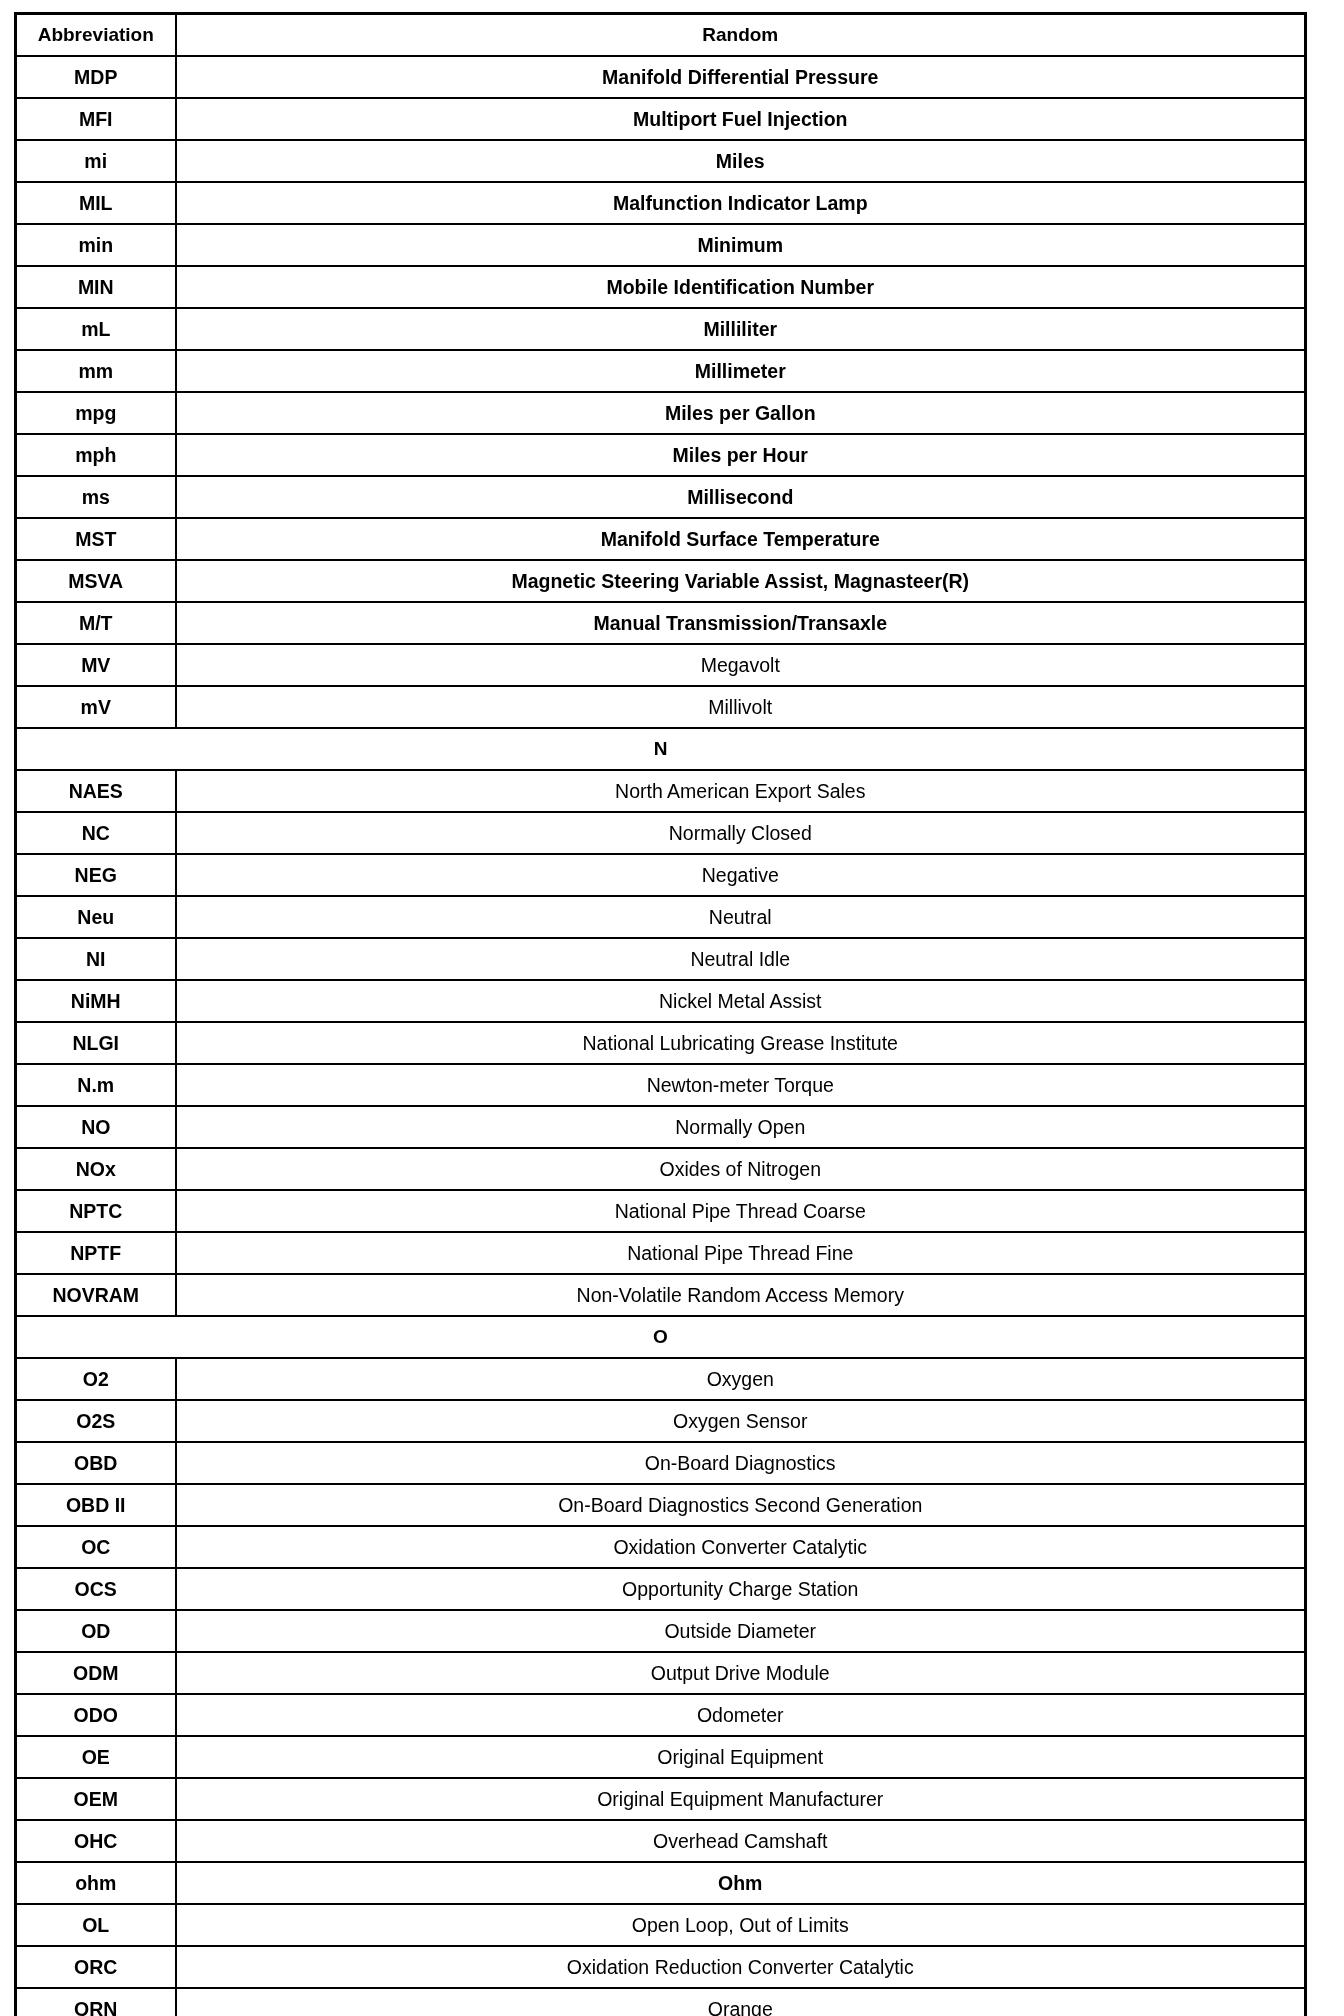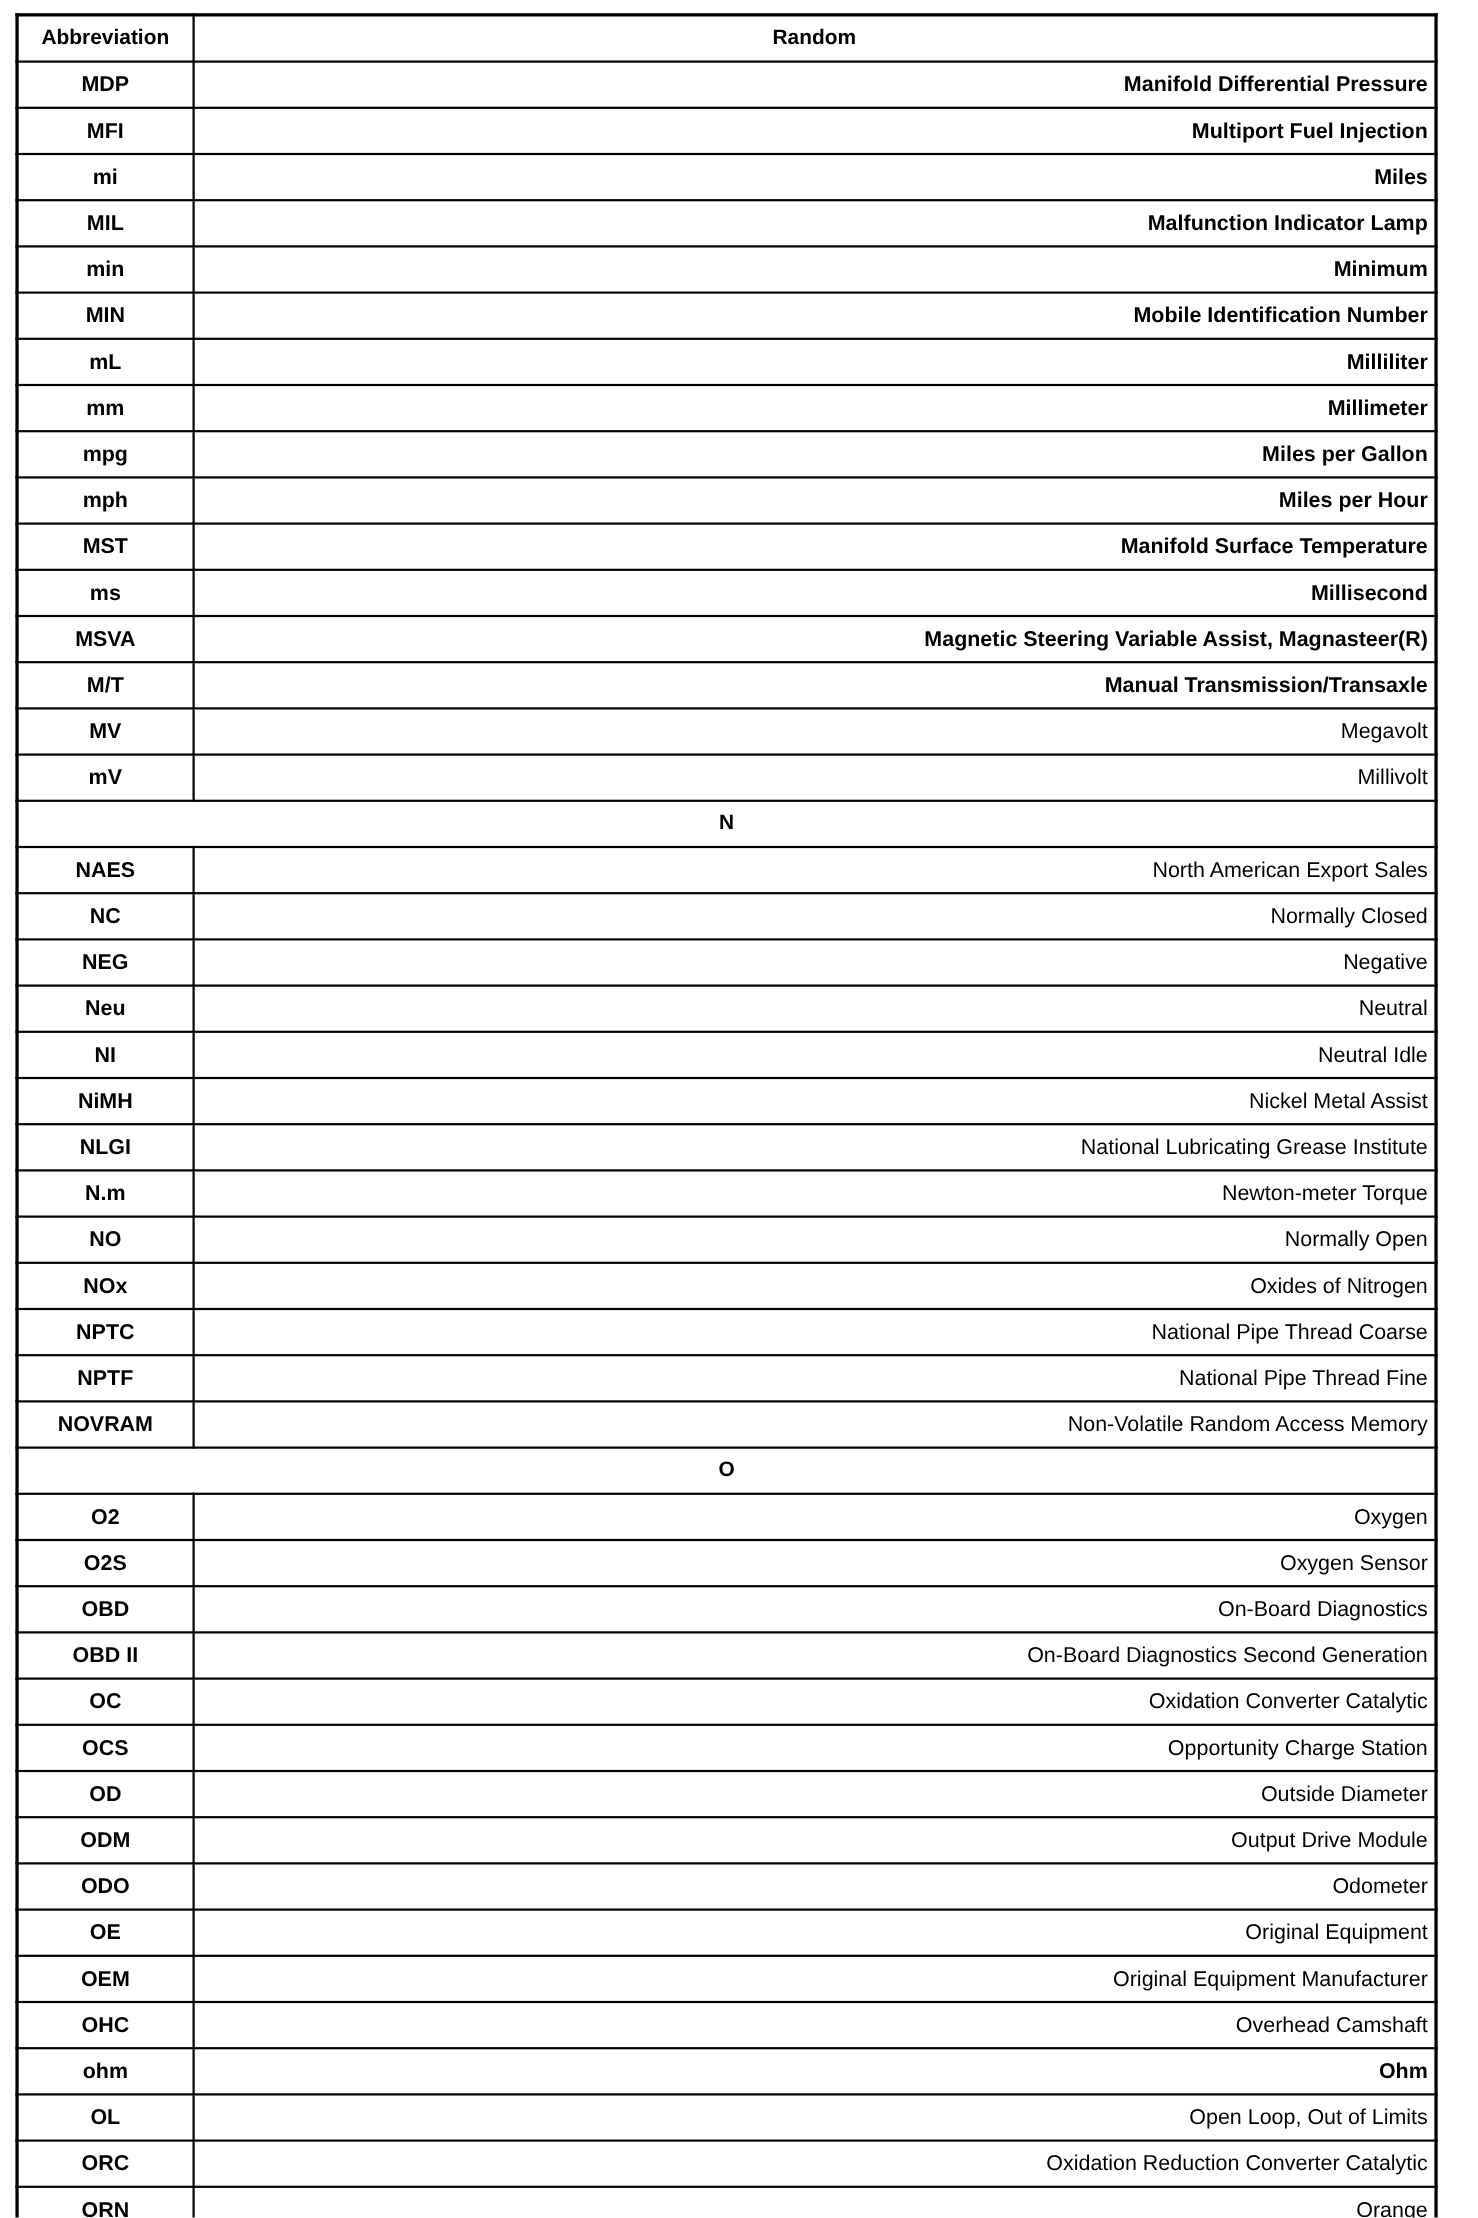--- a/index.html
+++ b/index.html
@@ -41,21 +41,21 @@
   table.abbrev th {
     font-weight: bold;
     text-align: center;
     font-size: 19px;
   }
   td.abbr {
     text-align: center;
     font-weight: bold;
   }
   td.mean {
-    text-align: right;
+    text-align: center;
     padding-left: 10px;
   }
   td.mean.bold { font-weight: bold; }
   tr.section td {
     text-align: center;
     font-weight: bold;
     font-size: 19px;
   }
 </style>
 </head>
@@ -108,26 +108,26 @@
         </tr>
         <tr>
           <td class="abbr">mpg</td>
           <td class="mean bold">Miles per Gallon</td>
         </tr>
         <tr>
           <td class="abbr">mph</td>
           <td class="mean bold">Miles per Hour</td>
         </tr>
         <tr>
+          <td class="abbr">ms</td>
+          <td class="mean bold">Millisecond</td>
+        </tr>
+        <tr>
           <td class="abbr">MST</td>
           <td class="mean bold">Manifold Surface Temperature</td>
-        </tr>
-        <tr>
-          <td class="abbr">ms</td>
-          <td class="mean bold">Millisecond</td>
         </tr>
         <tr>
           <td class="abbr">MSVA</td>
           <td class="mean bold">Magnetic Steering Variable Assist, Magnasteer(R)</td>
         </tr>
         <tr>
           <td class="abbr">M/T</td>
           <td class="mean bold">Manual Transmission/Transaxle</td>
         </tr>
         <tr>

